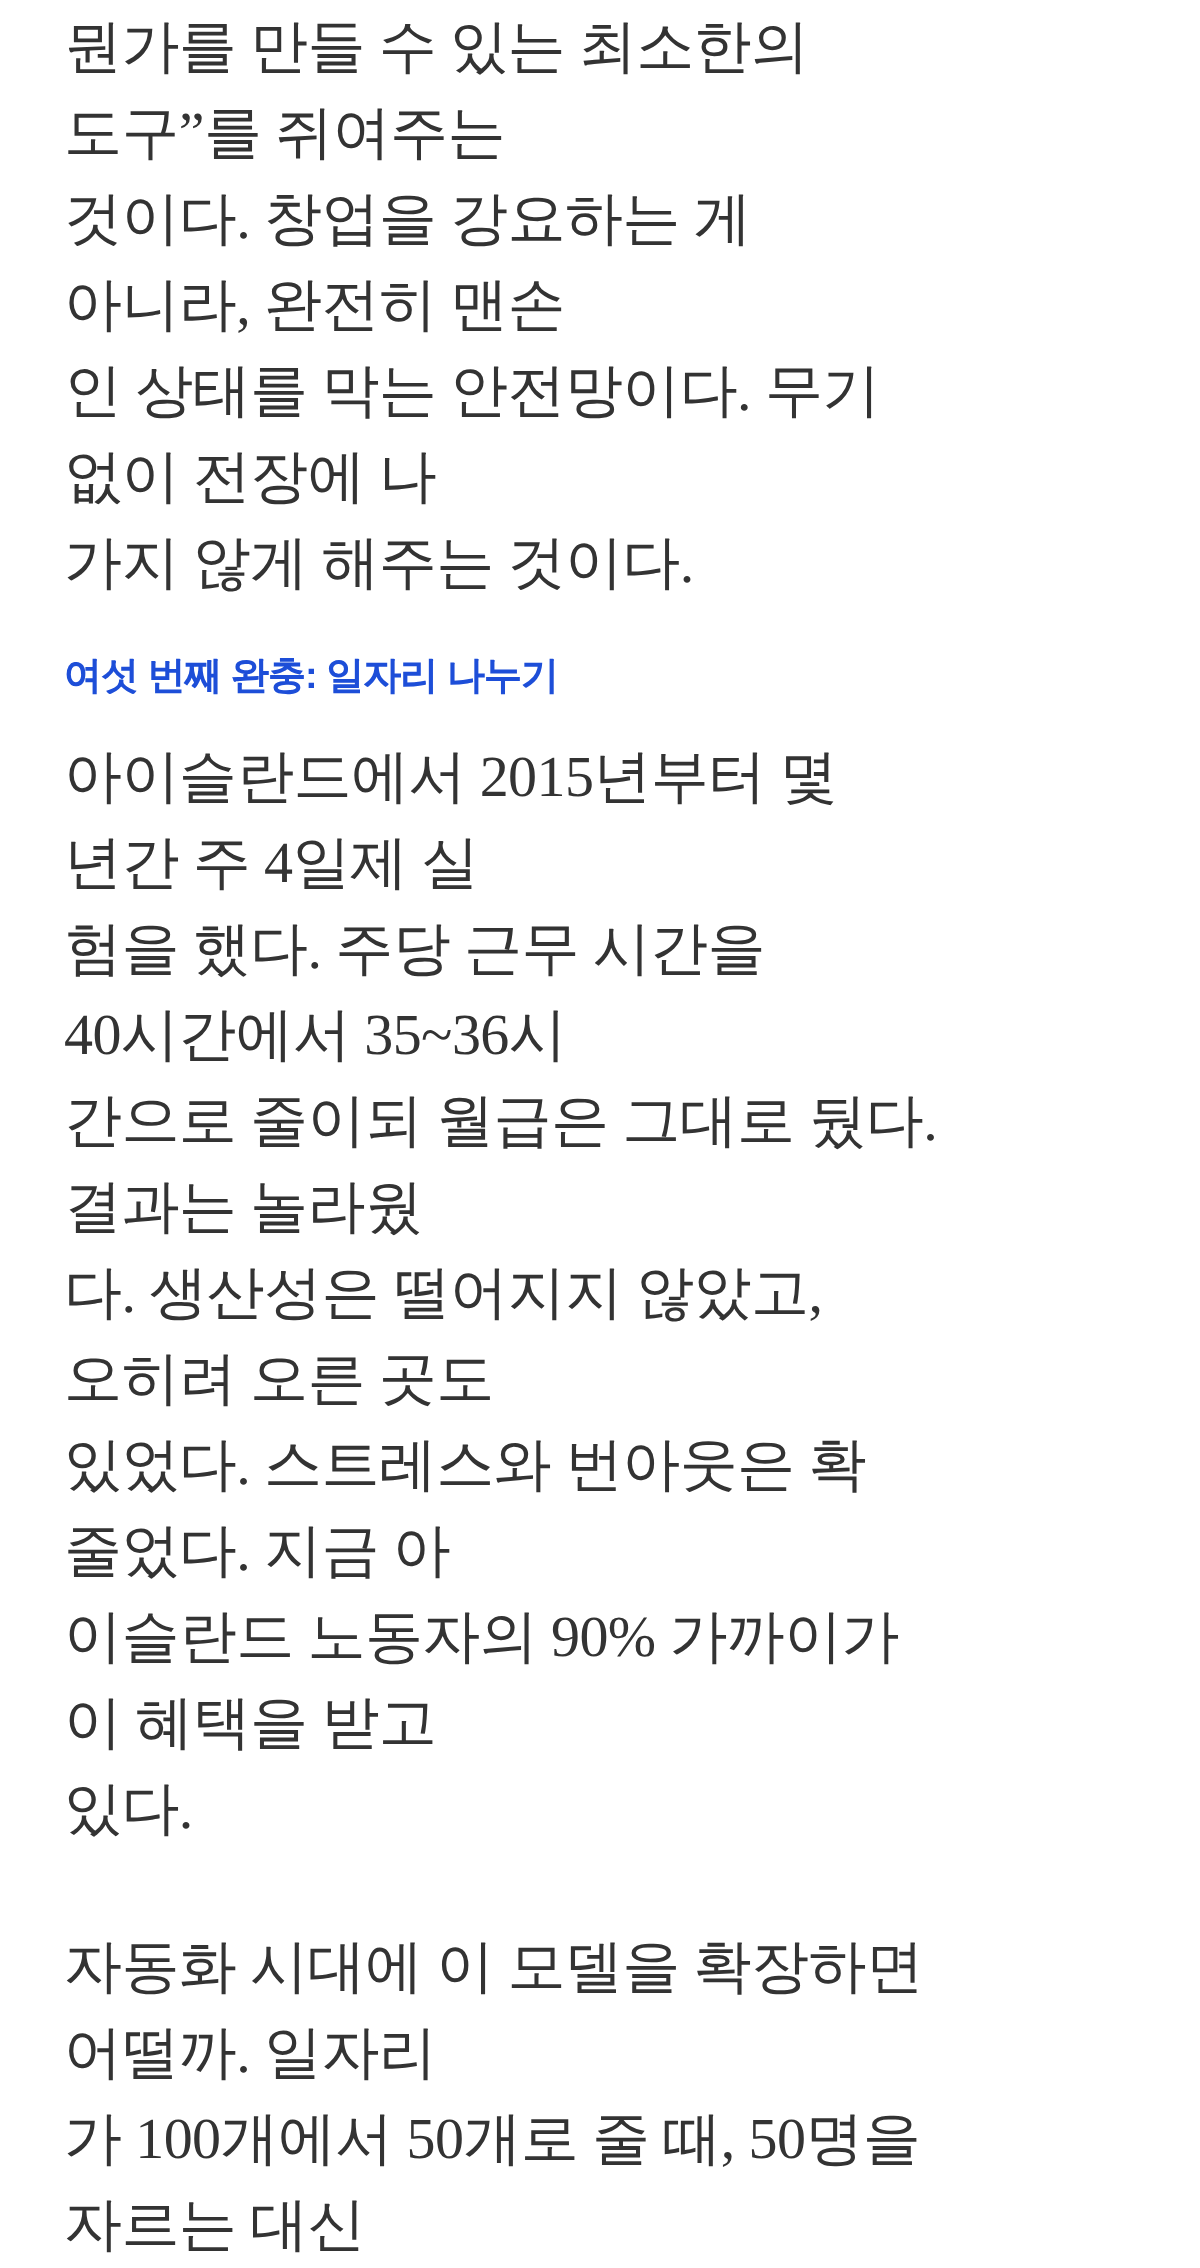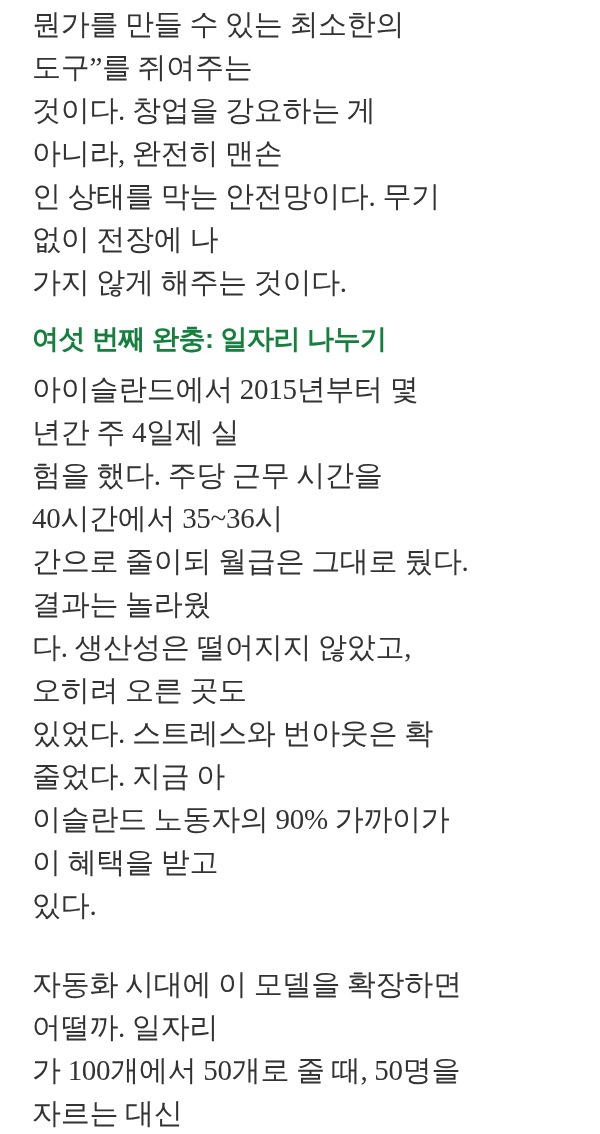--- a/index.html
+++ b/index.html
@@ -28,27 +28,27 @@
     white-space: pre-line;
     word-break: keep-all;
     color: #333333;
   }
   .paragraph + .paragraph {
     margin-top: 36px;
   }
   .section-heading {
     margin: 18px 0 4px 0;
     font-family: "Liberation Sans", "DejaVu Sans", sans-serif;
-    font-size: 27px;
+    font-size: 19px;
     line-height: 34px;
     font-weight: 700;
     letter-spacing: -0.5px;
     white-space: pre-line;
     word-break: keep-all;
-    color: #15803d;
+    color: #1d4ed8;
   }
   .section-heading + .paragraph {
     margin-top: 12px;
   }
 </style>
 </head>
 <body>
 
 <main class="article">
   <p class="paragraph">뭔가를 만들 수 있는 최소한의 도구”를 쥐여주는

